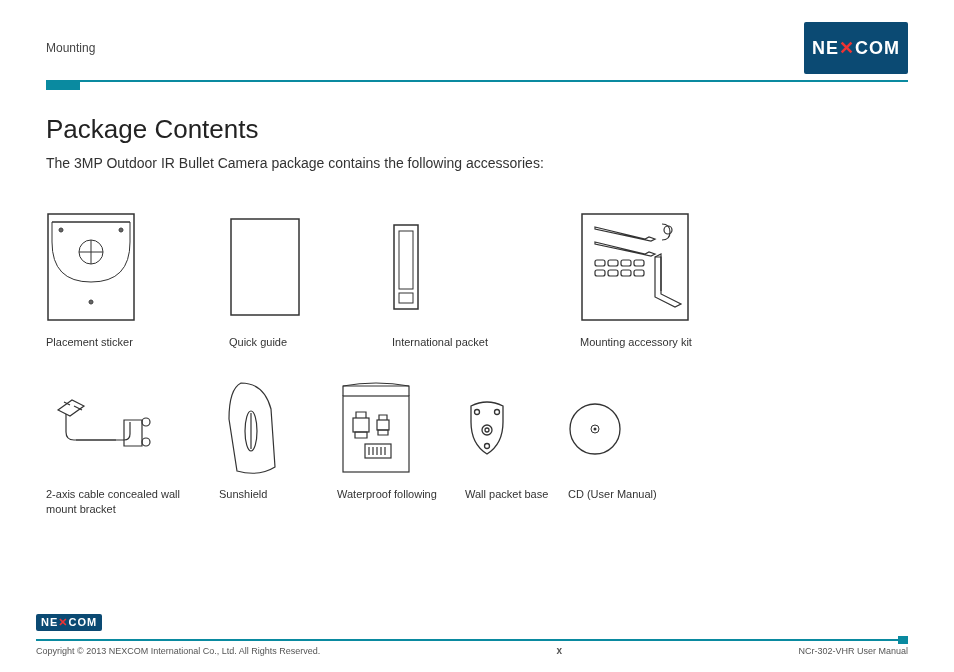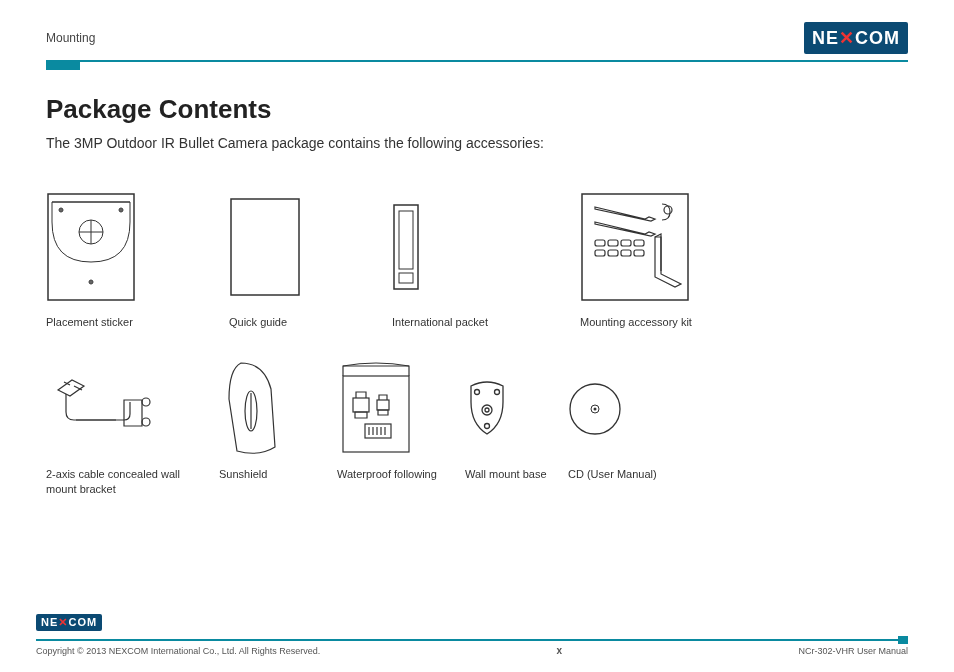--- a/index.html
+++ b/index.html
@@ -1,25 +1,25 @@
 <!DOCTYPE html>
 <html><head>
 <meta charset="utf-8">
 <style>
 *{box-sizing:border-box;margin:0;padding:0}
 body{font-family:Arial,Helvetica,sans-serif;background:#fff;width:954px;height:672px;position:relative;overflow:hidden}
 .page{padding:22px 46px 0 46px;height:100%;position:relative}
 .top-row{display:flex;justify-content:space-between;align-items:center;margin-bottom:6px}
 .preface{font-size:12px;color:#444}
 .logo{display:flex;align-items:center}
-.logo-box{background:#0b4a73;color:#fff;font-weight:bold;font-size:18px;padding:5px 8px;letter-spacing:1px;display:flex;align-items:flex-end;border-radius:2px}
+.logo-box{background:#0b4a73;color:#fff;font-weight:bold;font-size:18px;padding:15px 8px;letter-spacing:1px;display:flex;align-items:flex-end;border-radius:2px}
 .hr-wrap{position:relative;margin-bottom:32px}
 .hr-line{height:2px;background:#0a8aa0;width:100%}
 .hr-tab{position:absolute;left:0;top:0;width:34px;height:10px;background:#0a8aa0}
-h1{font-size:26px;font-weight:bold;color:#222;margin-bottom:10px}
+h1{font-size:26px;font-weight:normal;color:#222;margin-bottom:10px}
 .intro{font-size:14px;color:#333;margin-bottom:36px}
 .row{display:flex;gap:8px;margin-bottom:30px}
 .item{display:flex;flex-direction:column;align-items:flex-start}
 .item-img{height:120px;display:flex;align-items:center;justify-content:center;margin-bottom:8px}
 .item-label{font-size:11px;color:#333;line-height:1.3}
 .row1 .item{width:170px}
 .row2 .item-img{height:100px}
 .footer{position:absolute;left:36px;right:46px;bottom:16px}
 .footer-line{height:2px;background:#0a8aa0;margin:6px 0 4px;position:relative}
 .footer-line::after{content:"";position:absolute;right:0;top:-3px;width:10px;height:8px;background:#0a8aa0}
@@ -189,21 +189,21 @@
           <g stroke="#333" fill="none" stroke-width="1.3">
             <path d="M6 6 Q22 -2 38 6 L38 22 Q38 44 22 54 Q6 44 6 22 Z"></path>
             <circle cx="12" cy="12" r="2.5"></circle>
               <circle cx="32" cy="12" r="2.5"></circle>
             <circle cx="22" cy="30" r="5"></circle>
               <circle cx="22" cy="30" r="2"></circle>
             <circle cx="22" cy="46" r="2.5"></circle>
           </g>
         </svg>
       </div>
-      <div class="item-label">Wall mount base</div>
+      <div class="item-label">Wall packet base</div>
     </div>
 
     <div class="item">
       <div class="item-img">
         <svg width="54" height="54" viewBox="0 0 54 54">
           <circle cx="27" cy="27" r="25" fill="none" stroke="#333" stroke-width="1.3"></circle>
           <circle cx="27" cy="27" r="4" fill="none" stroke="#333"></circle>
           <circle cx="27" cy="27" r="1.5" fill="#333"></circle>
         </svg>
       </div>

